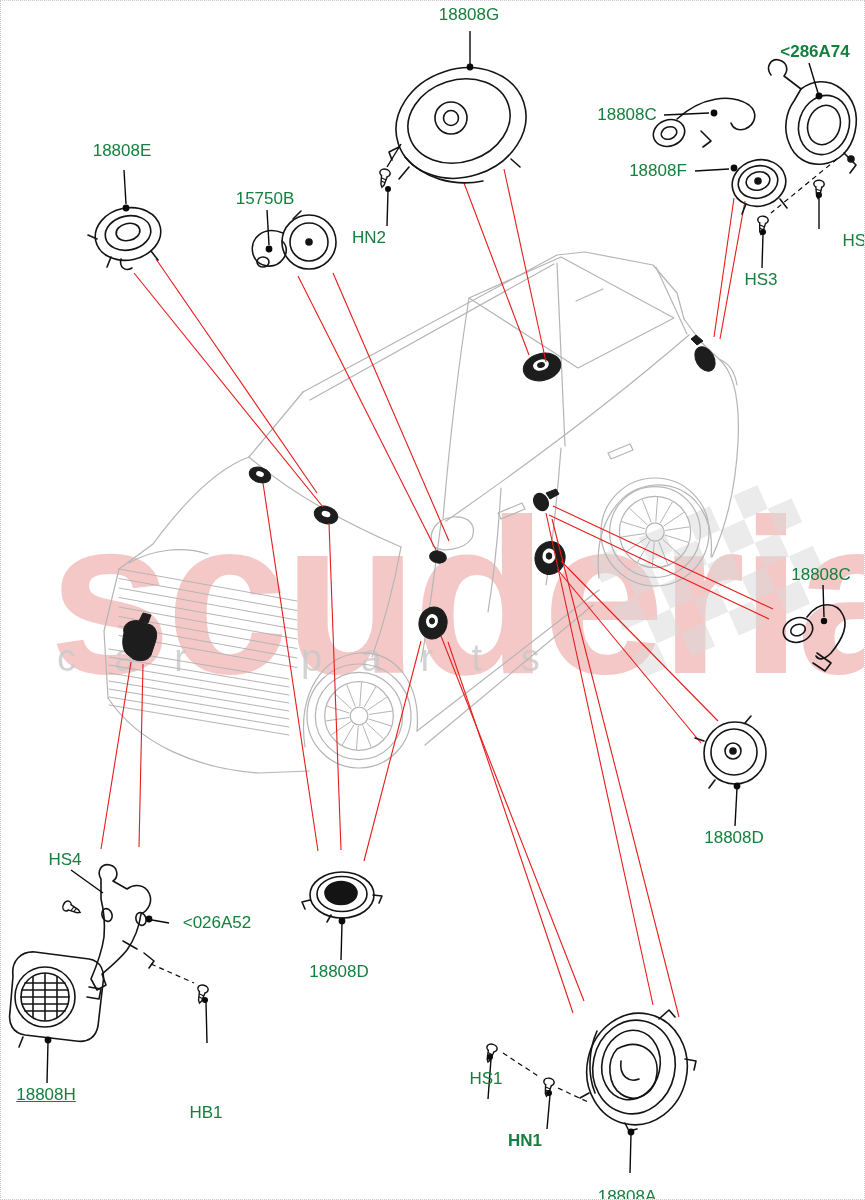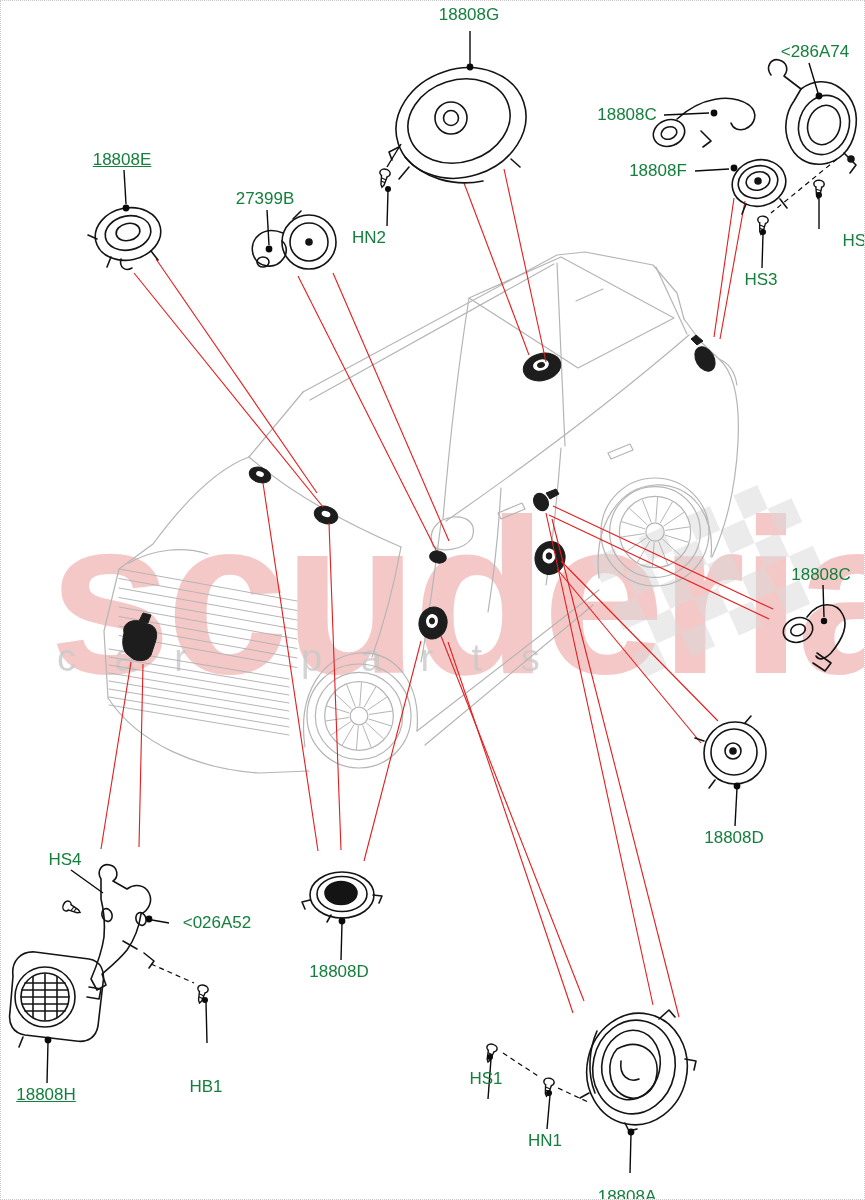--- a/index.html
+++ b/index.html
@@ -396,32 +396,32 @@
           <circle cx="548" cy="1092" r="3"></circle>
       <circle cx="630" cy="1131" r="3.4"></circle>
           <circle cx="387" cy="188" r="3"></circle>
       <circle cx="762" cy="231" r="3"></circle>
           <circle cx="818" cy="194" r="3"></circle>
     </g>
   </g>
 </svg>
 
 <div class="part-label" style="left:468px;top:5px;">18808G</div>
-<div class="part-label" style="left:814px;top:42px;">&lt;286A74</div>
+<div class="part-label" style="left:814px;top:42px;font-weight:bold;">&lt;286A74</div>
 <div class="part-label" style="left:626px;top:105px;">18808C</div>
 <div class="part-label" style="left:657px;top:161px;">18808F</div>
 <div class="part-label" style="left:368px;top:228px;">HN2</div>
 <div class="part-label" style="left:819px;top:231px;margin-left:39px;">HS2</div>
 <div class="part-label" style="left:760px;top:270px;">HS3</div>
-<div class="part-label" style="left:121px;top:150px;text-decoration:underline;">18808E</div>
-<div class="part-label" style="left:264px;top:189px;">27399B</div>
+<div class="part-label" style="left:121px;top:141px;">18808E</div>
+<div class="part-label" style="left:264px;top:189px;">15750B</div>
 <div class="part-label" style="left:820px;top:565px;">18808C</div>
 <div class="part-label" style="left:733px;top:828px;">18808D</div>
 <div class="part-label" style="left:64px;top:850px;">HS4</div>
 <div class="part-label" style="left:216px;top:913px;">&lt;026A52</div>
-<div class="part-label" style="left:205px;top:1077px;">HB1</div>
+<div class="part-label" style="left:205px;top:1103px;">HB1</div>
 <div class="part-label" style="left:45px;top:1085px;text-decoration:underline;">18808H</div>
 <div class="part-label" style="left:338px;top:962px;">18808D</div>
 <div class="part-label" style="left:485px;top:1069px;">HS1</div>
-<div class="part-label" style="left:544px;top:1131px;">HN1</div>
+<div class="part-label" style="left:524px;top:1131px;font-weight:bold;">HN1</div>
 <div class="part-label" style="left:626px;top:1175px;margin-top:12px;">18808A</div>
 
 </div>
 
 </body></html>

